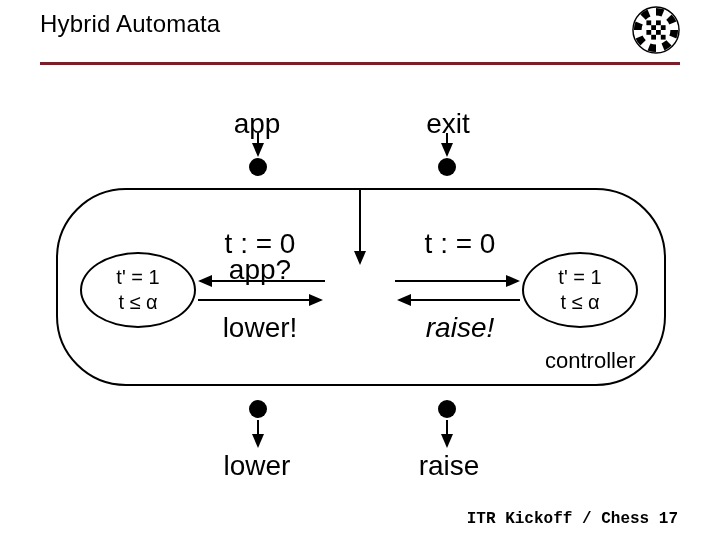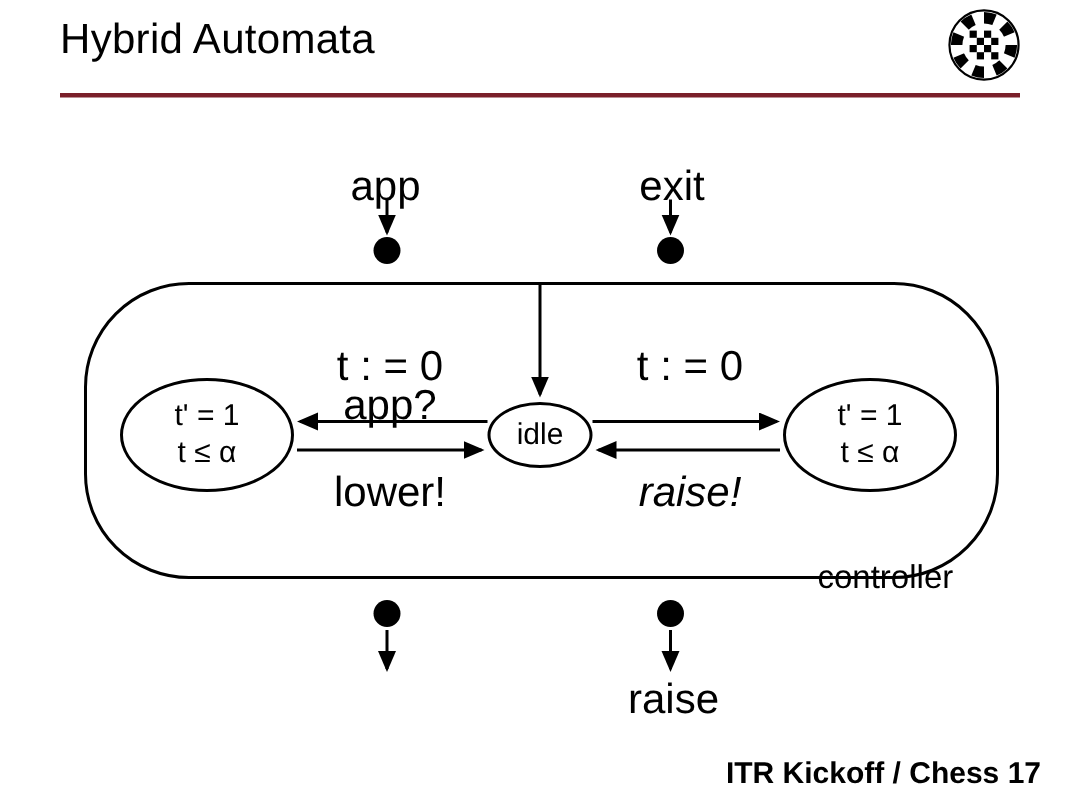--- a/index.html
+++ b/index.html
@@ -1,35 +1,35 @@
 <!DOCTYPE html>
 <html><head>
 <meta charset="utf-8">
 <style>
   * { box-sizing: border-box; margin: 0; padding: 0; }
   html, body { width: 720px; height: 540px; font-family: Arial, Helvetica, sans-serif; background: #fff; color: #000; }
   .slide { position: relative; width: 720px; height: 540px; }
 
   .header { position: absolute; top: 10px; left: 40px; right: 40px; height: 52px; }
-  .title { font-size: 28px; letter-spacing: 0.2px; }
+  .title { font-size: 24px; letter-spacing: 0.2px; }
   .logo { position: absolute; right: 0; top: -4px; width: 48px; height: 48px; }
   .rule { position: absolute; left: 40px; right: 40px; top: 62px; height: 0; border-top: 3px solid #7a1f2a; }
 
   .label { position: absolute; font-size: 28px; text-align: center; }
 
   
   .capsule { position: absolute; border: 2px solid #000; border-radius: 70px; }
 
   
   .oval { position: absolute; border: 2px solid #000; border-radius: 50%; display: flex; flex-direction: column; align-items: center; justify-content: center; gap: 2px; font-size: 20px; }
   .oval div { text-align: center; line-height: 1.15; }
 
   .dot { position: absolute; width: 18px; height: 18px; border-radius: 50%; background: #000; }
 
-  .footnote { position: absolute; right: 26px; bottom: 12px; font-size: 20px; font-weight: bold; }
+  .footnote { position: absolute; right: 42px; bottom: 12px; font-size: 16px; font-weight: bold; font-family: Liberation Mono, monospace; }
 
   svg.arrows { position: absolute; left: 0; top: 0; width: 720px; height: 540px; pointer-events: none; }
 
   .controller-lbl { position: absolute; font-size: 22px; }
 </style>
 </head>
 <body>
 
 <div class="slide">
   <div class="header">
@@ -73,41 +73,39 @@
   <div class="dot" style="left:249px; top:158px;"></div>
   <div class="dot" style="left:438px; top:158px;"></div>
 
   <div class="capsule" style="left:56px; top:188px; width:610px; height:198px;"></div>
 
   <div class="oval" style="left:80px; top:252px; width:116px; height:76px;">
     <div>t' = 1</div>
     <div>t ≤ α</div>
   </div>
 
-  <div class="oval" style="left:325px; top:268px; width:70px; height:44px;">
-    <div>idle</div>
-  </div>
 
   <div class="oval" style="left:522px; top:252px; width:116px; height:76px;">
     <div>t' = 1</div>
     <div>t ≤ α</div>
   </div>
 
   <div class="label" style="left:220px; top:228px; width:80px;">t : = 0</div>
   <div class="label" style="left:220px; top:254px; width:80px;">app?</div>
   <div class="label" style="left:220px; top:312px; width:80px;">lower!</div>
 
   <div class="label" style="left:420px; top:228px; width:80px;">t : = 0</div>
   <div class="label" style="left:420px; top:312px; width:80px;font-style:italic;">raise!</div>
 
-  <div class="controller-lbl" style="left:545px; top:348px;margin-top:24px;">controller</div>
+  <div class="controller-lbl" style="left:545px; top:348px;">controller</div>
 
   <div class="dot" style="left:249px; top:400px;"></div>
   <div class="dot" style="left:438px; top:400px;"></div>
 
+  <div class="label" style="left:222px; top:450px; width:70px;">lower</div>
   <div class="label" style="left:414px; top:450px; width:70px;">raise</div>
 
   <svg class="arrows">
     <defs>
       <marker id="ah" markerWidth="8" markerHeight="8" refX="6" refY="3" orient="auto">
         <path d="M0,0 L7,3 L0,6 Z" fill="#000"></path>
       </marker>
     </defs>
 
     <line x1="258" y1="133" x2="258" y2="155" stroke="#000" stroke-width="2" marker-end="url(#ah)"></line>

